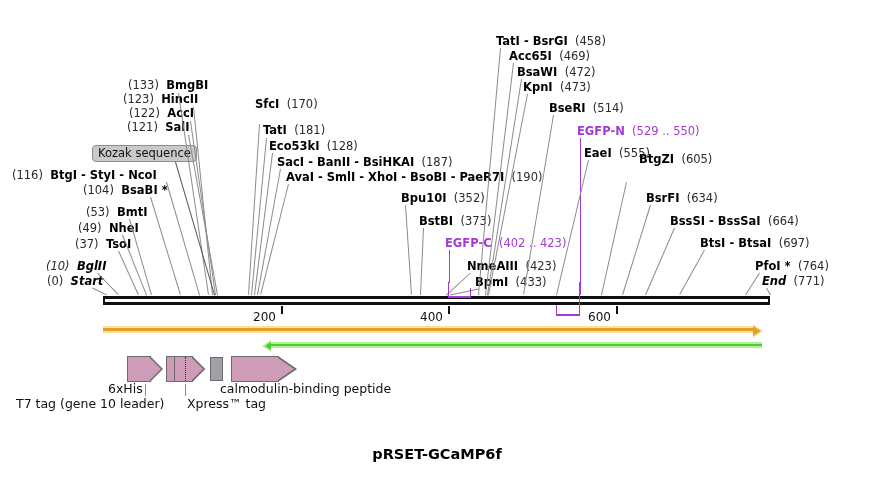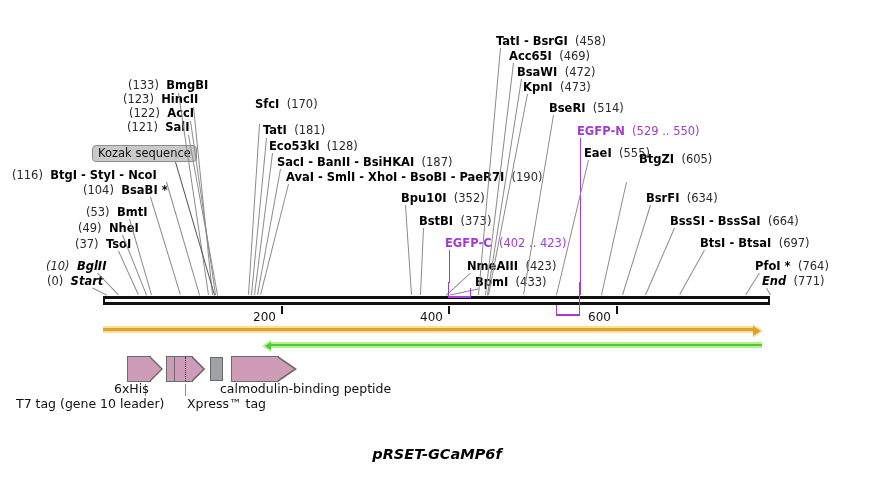--- a/index.html
+++ b/index.html
@@ -226,19 +226,19 @@
     <div class="body" style="width:48px;"></div>
     <div class="head head-o" style="left:47px;border-left-width:19px;"></div>
     <div class="head head-i" style="left:47px;border-left-width:16px;border-top-width:11px;border-bottom-width:11px;top:2px;"></div>
   </div>
 
   <div class="fline" style="left:145px;top:384px;height:12px;"></div>
   <div class="fline" style="left:185px;top:384px;height:12px;"></div>
 
   <div id="fcaps">
       <div class="fcap" style="left: 16px; top: 396px;">T7 tag (gene 10 leader)</div>
-      <div class="fcap" style="left: 108px; top: 381px; margin-left: 6px;">6xHis</div>
+      <div class="fcap" style="left: 108px; top: 381px;">6xHis</div>
       <div class="fcap" style="left: 187px; top: 396px;">Xpress™ tag</div>
       <div class="fcap" style="left: 220px; top: 381px;">calmodulin-binding peptide</div>
     </div>
 
-  <div class="ttl" style="top:446px;font-style:italic;">pRSET-GCaMP6f</div>
+  <div class="ttl" style="top:446px;">pRSET-GCaMP6f</div>
 </div>
 
 </body></html>

